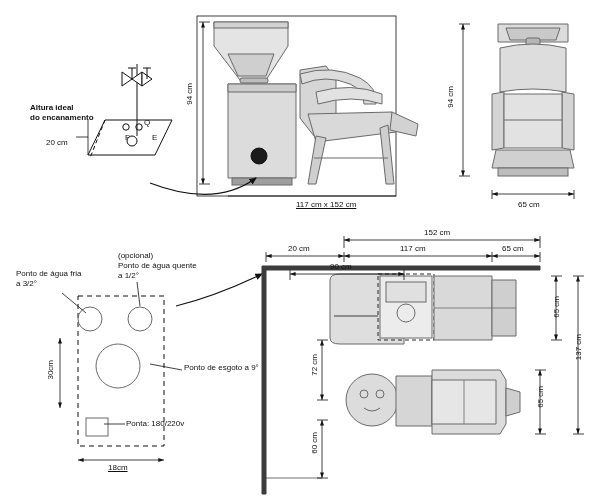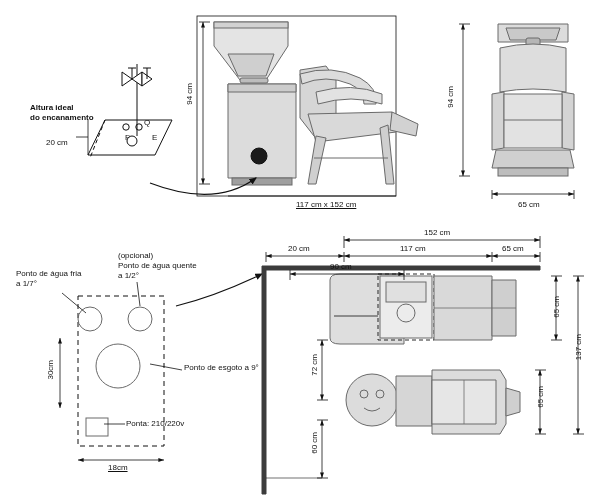--- a/index.html
+++ b/index.html
@@ -233,26 +233,26 @@
   <div class="lbl" style="left:144px;top:110px;">Q</div>
   <div class="lbl" style="left:152px;top:125px;">E</div>
 
   <div class="lbl vert" style="left:185px;top:75px;">94 cm</div>
   <div class="lbl" style="left:296px;top:192px;text-decoration:underline;">117 cm x 152 cm</div>
 
   <div class="lbl vert" style="left:446px;top:78px;">94 cm</div>
   <div class="lbl" style="left:518px;top:192px;">65 cm</div>
 
   <div class="lbl" style="left:16px;top:261px;width:80px;">Ponto de água fria
-a 1/7°</div>
+a 3/2°</div>
   <div class="lbl" style="left:118px;top:243px;width:90px;">(opcional)
 Ponto de água quente
 a 1/2°</div>
   <div class="lbl" style="left:184px;top:355px;">Ponto de esgoto a 9°</div>
-  <div class="lbl" style="left:126px;top:411px;">Ponta: 210/220v</div>
+  <div class="lbl" style="left:126px;top:411px;">Ponta: 180/220v</div>
   <div class="lbl vert" style="left:46px;top:352px;">30cm</div>
   <div class="lbl" style="left:108px;top:455px;text-decoration:underline;">18cm</div>
 
   <div class="lbl" style="left:424px;top:220px;">152 cm</div>
   <div class="lbl" style="left:288px;top:236px;">20 cm</div>
   <div class="lbl" style="left:400px;top:236px;">117 cm</div>
   <div class="lbl" style="left:502px;top:236px;">65 cm</div>
   <div class="lbl" style="left:330px;top:254px;">90 cm</div>
 
   <div class="lbl vert" style="left:552px;top:288px;">65 cm</div>

